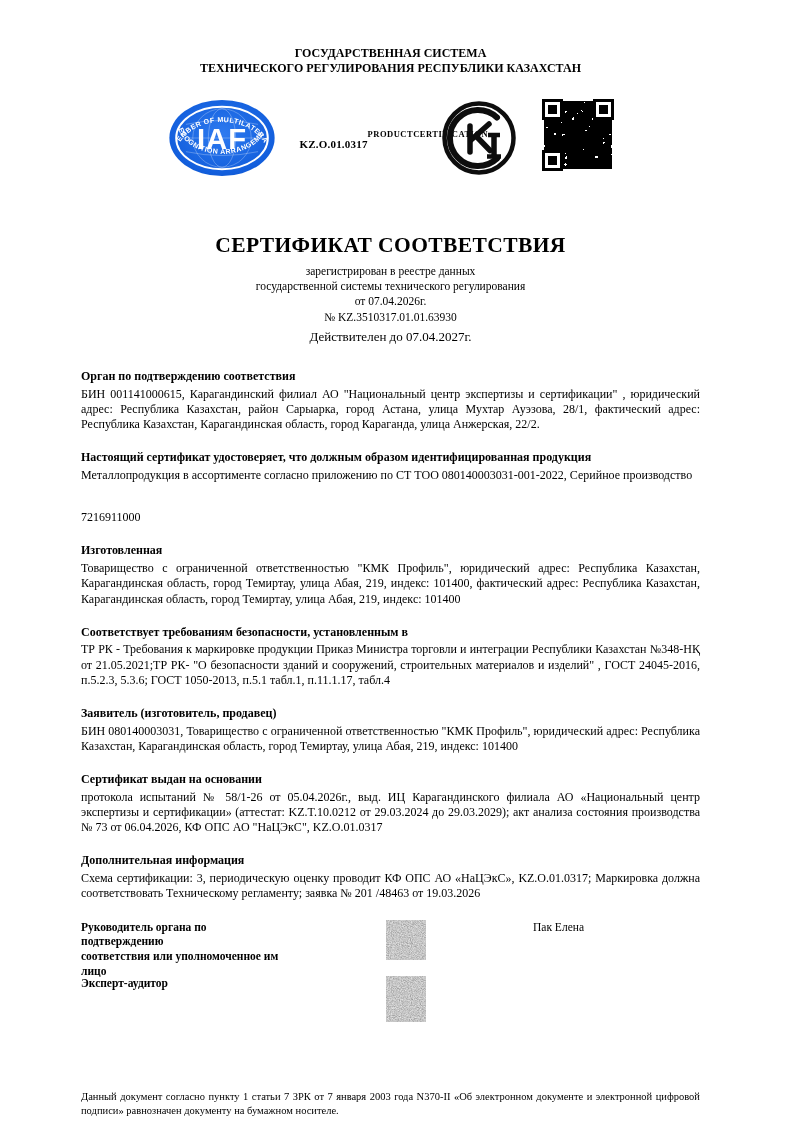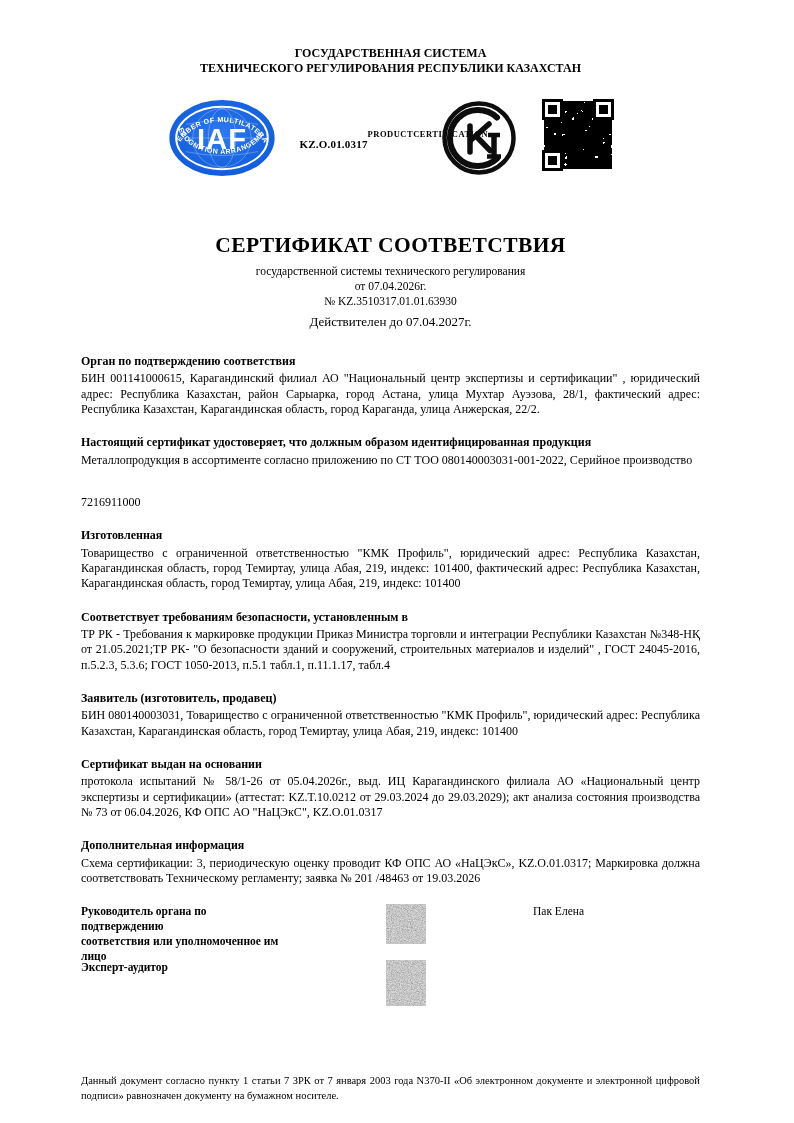--- a/index.html
+++ b/index.html
@@ -146,20 +146,21 @@
         <rect x="0" y="51" width="21" height="21" fill="#000"></rect>
           <rect x="3" y="54" width="15" height="15" fill="#fff"></rect>
           <rect x="6" y="57" width="9" height="9" fill="#000"></rect>
       </g>
     </svg>
   </div>
 
   <div class="doc-title">СЕРТИФИКАТ СООТВЕТСТВИЯ</div>
 
   <div class="subtitle">
+    <div>зарегистрирован в реестре данных</div>
     <div>государственной системы технического регулирования</div>
     <div>от 07.04.2026г.</div>
     <div>№ KZ.3510317.01.01.63930</div>
     <div class="valid">Действителен до 07.04.2027г.</div>
   </div>
 
   <div class="sections">
     <div class="section">
       <div class="sec-heading">Орган по подтверждению соответствия</div>
       <div class="sec-body">БИН 001141000615, Карагандинский филиал АО "Национальный центр экспертизы и сертификации" , юридический адрес: Республика Казахстан, район Сарыарка, город Астана, улица Мухтар Ауэзова, 28/1, фактический адрес: Республика Казахстан, Карагандинская область, город Караганда, улица Анжерская, 22/2.</div>

